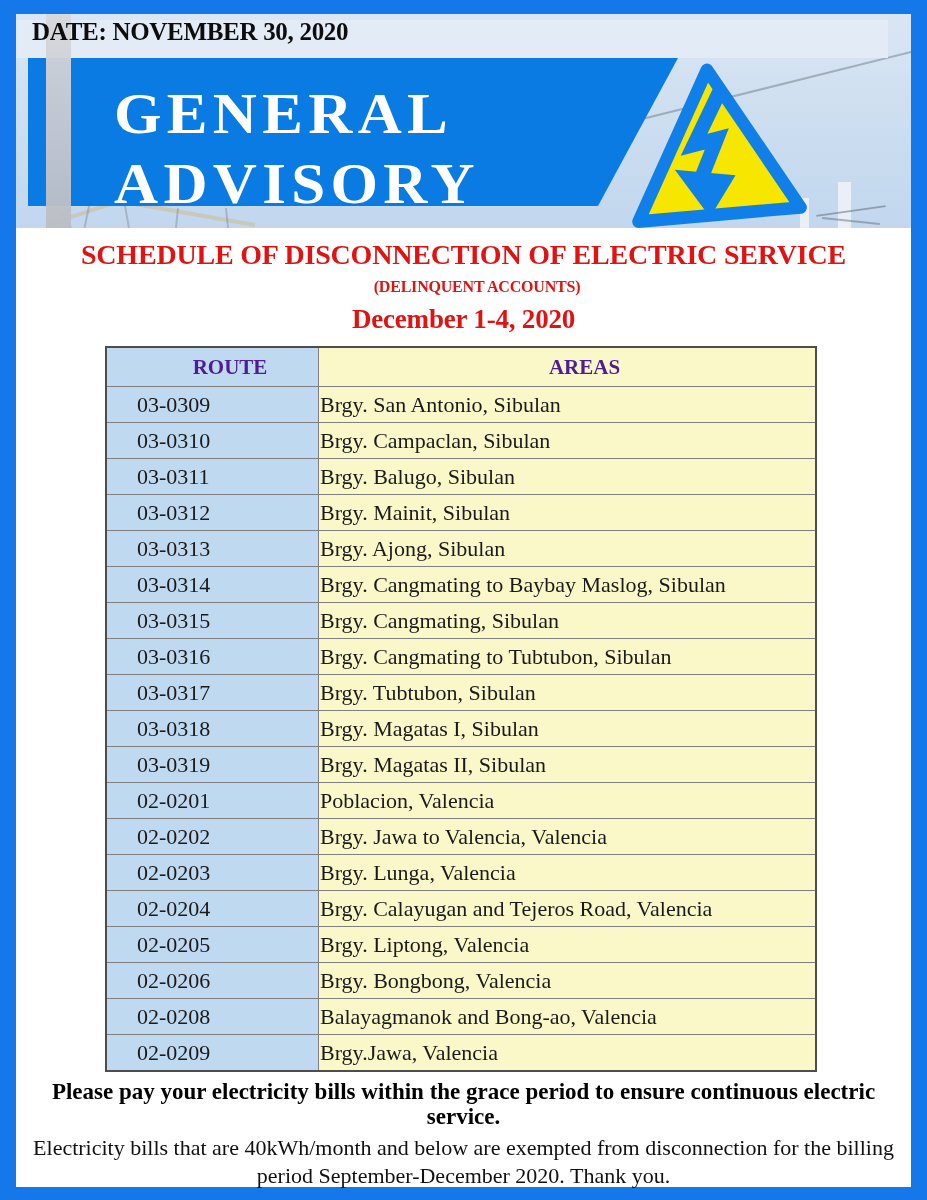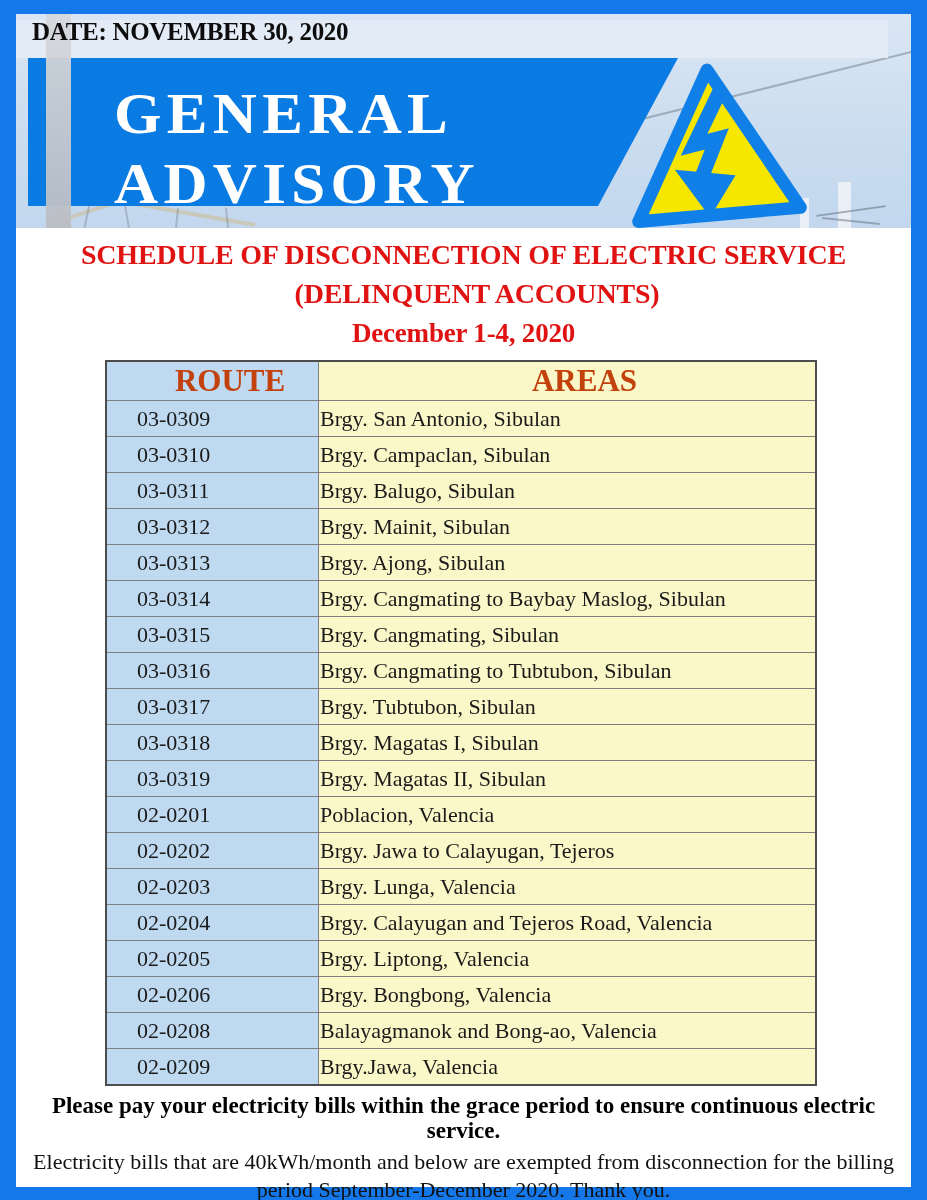--- a/index.html
+++ b/index.html
@@ -43,27 +43,27 @@
   .rp2{left:784px;top:184px;width:9px;height:30px;}
   .antenna{position:absolute;left:800px;top:196px;width:70px;height:2px;
     background:rgba(90,100,112,.5);transform:rotate(-8deg);z-index:2;}
   .antenna2{position:absolute;left:806px;top:206px;width:58px;height:2px;
     background:rgba(90,100,112,.45);transform:rotate(6deg);z-index:2;}
 
   
   .content{position:absolute;left:0;top:214px;width:895px;height:959px;background:#ffffff;text-align:center;}
   .red-heading{color:var(--heading_red,#E01212);font-weight:700;letter-spacing:-0.2px;}
   .h-line1{margin-top:11px;font-size:28px;}
-  .h-line2{margin-top:7px;font-size:28px;margin-left:27px;}
+  .h-line2{margin-top:7px;font-size:16px;margin-left:27px;}
   .h-line3{margin-top:8px;font-size:27px;}
 
   table.schedule{border-collapse:collapse;margin:11px 0 0 89px;width:712px;
     border:2px solid #4d4d4d;table-layout:fixed;}
   .schedule th,.schedule td{border:1px solid var(--table_border,#7F7F7F);overflow:hidden;white-space:nowrap;}
-  .schedule th{height:36px;font-size:31px;font-weight:700;color:#c2410c;text-align:center;padding-left:36px;}
+  .schedule th{height:36px;font-size:21px;font-weight:700;color:#4c1d95;text-align:center;padding-left:36px;}
   .th-route{width:174px;background:var(--route_cell_blue,#BFD9F0);}
   .th-area{background:var(--area_cell_yellow,#FAF8C8);}
   .schedule td{height:33px;font-size:22px;color:#1a1a1a;text-align:left;margin-top:12px;}
   td.route{background:var(--route_cell_blue,#BFD9F0);padding-left:30px;}
   td.area{background:var(--area_cell_yellow,#FAF8C8);}
 
   .notice-bold{margin:7px auto 0;width:878px;font-size:23px;font-weight:700;color:#000;line-height:25px;}
   .notice-reg{margin:5px auto 0;width:884px;font-size:22px;font-weight:400;color:#111;line-height:28px;}
 </style>
 </head>
@@ -175,21 +175,21 @@
               <td class="area">Brgy. Magatas II, Sibulan</td>
             </tr>
 
             <tr>
               <td class="route">02-0201</td>
               <td class="area">Poblacion, Valencia</td>
             </tr>
 
             <tr>
               <td class="route">02-0202</td>
-              <td class="area">Brgy. Jawa to Calayugan, Tejeros</td>
+              <td class="area">Brgy. Jawa to Valencia, Valencia</td>
             </tr>
 
             <tr>
               <td class="route">02-0203</td>
               <td class="area">Brgy. Lunga, Valencia</td>
             </tr>
 
             <tr>
               <td class="route">02-0204</td>
               <td class="area">Brgy. Calayugan and Tejeros Road, Valencia</td>

